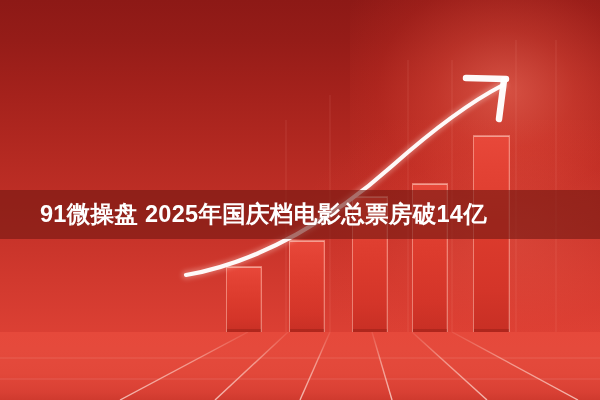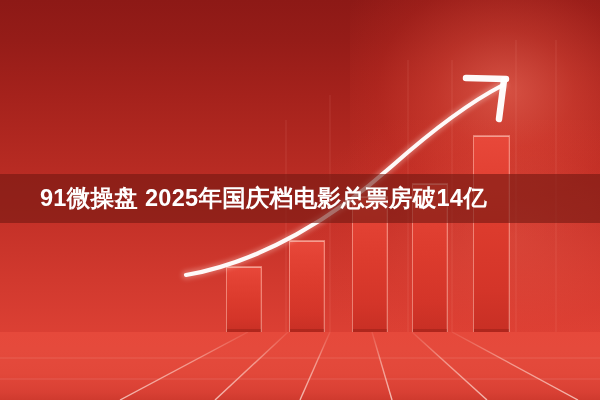--- a/index.html
+++ b/index.html
@@ -115,21 +115,21 @@
     position: absolute;
     left: 0; top: 0;
     width: 600px; height: 400px;
     pointer-events: none;
   }
 
   
   .title-band {
     position: absolute;
     left: 0;
-    top: 174px;
+    top: 190px;
     width: 600px;
     height: 49px;
     background: rgba(116,24,18,0.62);
     display: flex;
     align-items: center;
   }
   .title-text {
     margin-left: 40px;
     color: #ffffff;
     font-size: 23.5px;

